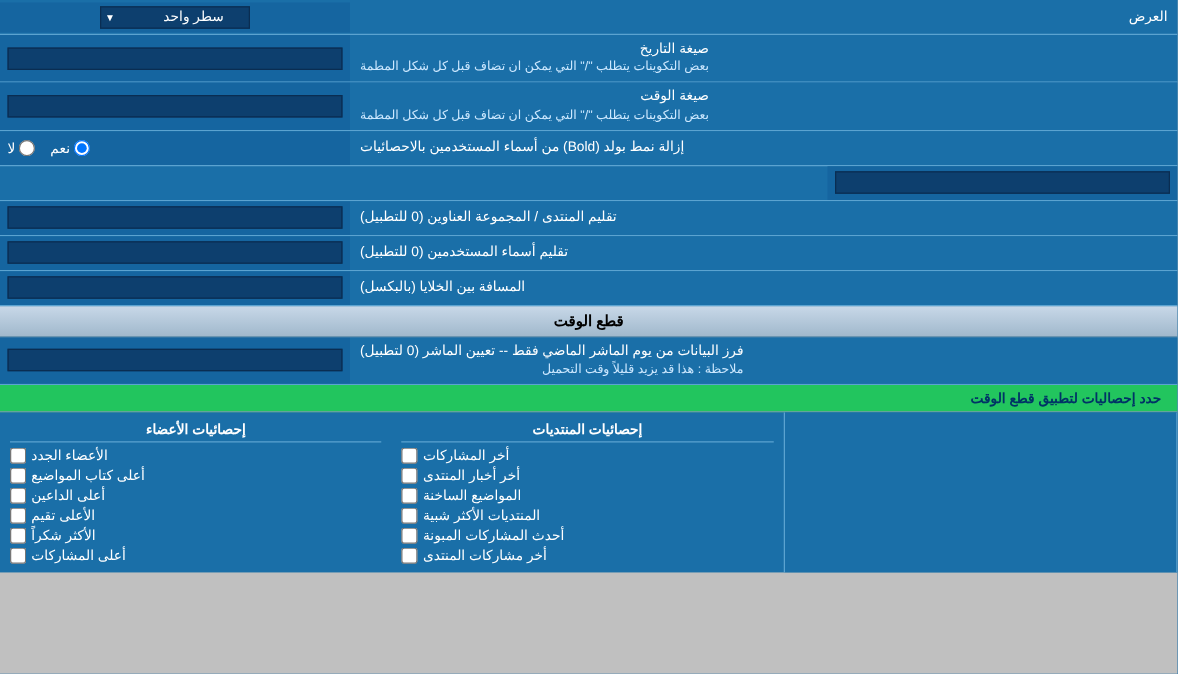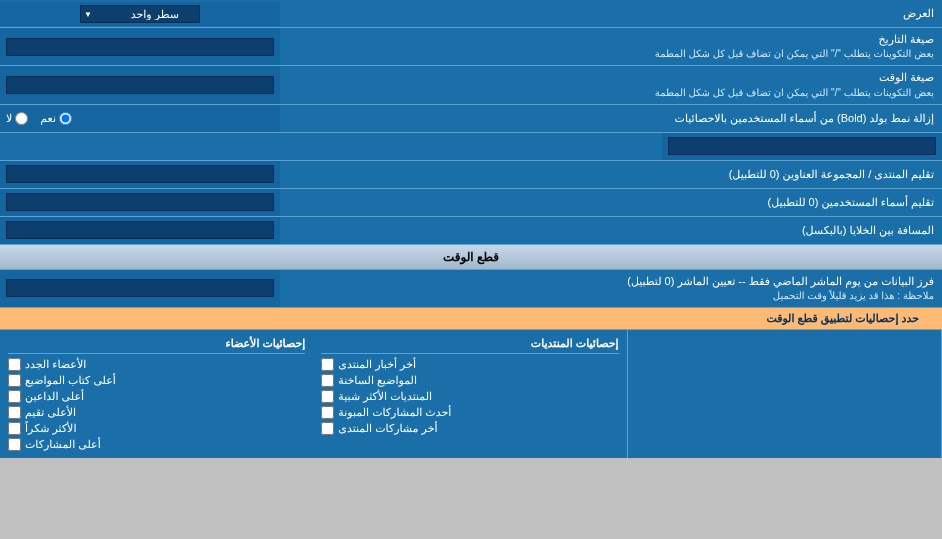--- a/index.html
+++ b/index.html
@@ -25,20 +25,21 @@
     }
 
     .row-label {
       flex: 1;
       background: #1a6fa8;
       color: #fff;
       padding: 4px 8px;
       text-align: right;
       display: flex;
       align-items: center;
+      justify-content: flex-end;
       font-size: 11px;
       line-height: 1.4;
     }
 
     .row-label .sub-text {
       font-size: 10px;
       color: #cce8ff;
       display: block;
     }
 
@@ -82,25 +83,25 @@
 
     .radio-label {
       color: #fff;
       font-size: 11px;
       display: flex;
       align-items: center;
       gap: 3px;
     }
 
     .checkboxes-header {
-      background: #fdba74;
+      background: #22c55e;
       color: #003366;
       font-weight: bold;
       font-size: 11px;
-      padding: 4px 23px;
+      padding: 4px 13px;
       text-align: right;
       border-bottom: 1px solid #7a9ab0;
     }
 
     .checkboxes-grid {
       display: flex;
       background: #1a6fa8;
       min-height: 120px;
     }
 
@@ -111,21 +112,21 @@
     }
 
     .checkboxes-col:last-child {
       border-right: none;
     }
 
     .col-header {
       color: #fff;
       font-weight: bold;
       font-size: 11px;
-      text-align: right;
+      text-align: center;
       padding: 3px 0;
       margin-bottom: 4px;
       border-bottom: 1px solid #5ba3d0;
     }
 
     .checkbox-item {
       display: flex;
       align-items: flex-end;
       gap: 4px;
       margin-bottom: 3px;
@@ -308,20 +309,24 @@
   <div class="checkboxes-header">حدد إحصاليات لتطبيق قطع الوقت</div>
 
   <div class="checkboxes-grid">
 
     <div class="checkboxes-col empty-col">
     </div>
 
     <div class="checkboxes-col">
       <div class="col-header">إحصائيات المنتديات</div>
       <div class="checkbox-item">
+        <label><span>أخر المشاركات</span></label>
+        <input type="checkbox" style="">
+      </div>
+      <div class="checkbox-item">
         <label><span>أخر أخبار المنتدى</span></label>
         <input type="checkbox" style="">
       </div>
       <div class="checkbox-item">
         <label><span>المواضيع الساخنة</span></label>
         <input type="checkbox" style="">
       </div>
       <div class="checkbox-item">
         <label><span>المنتديات الأكثر شبية</span></label>
         <input type="checkbox" style="">

